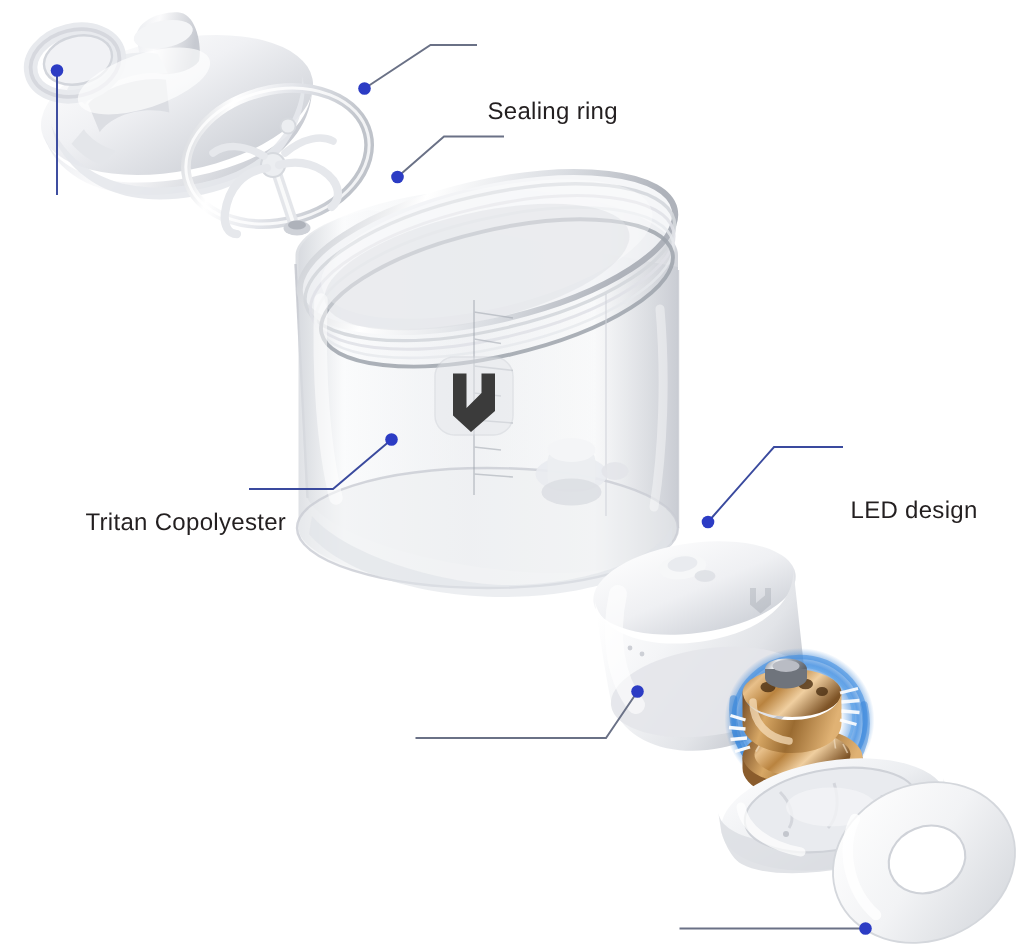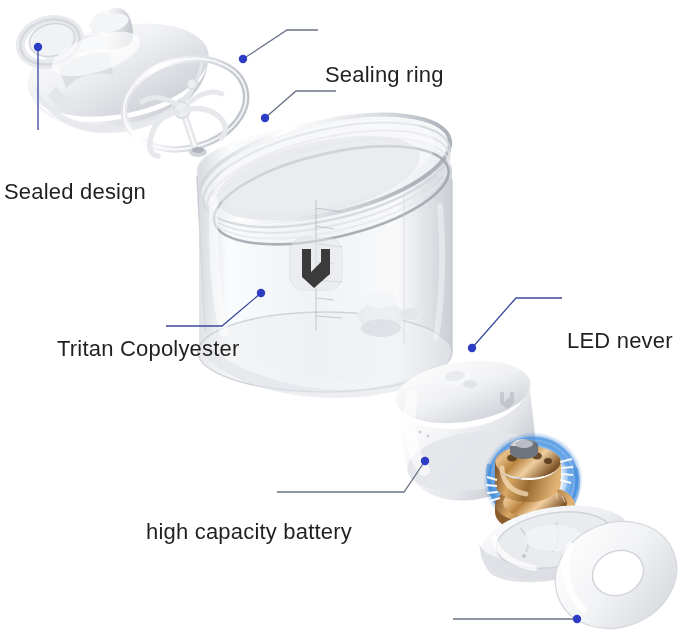--- a/index.html
+++ b/index.html
@@ -7,21 +7,21 @@
     width:679px;height:634px;
     background:#ffffff;
     font-family:"Liberation Sans", sans-serif;
     overflow:hidden;
     position:relative;
   }
   #stage{position:absolute;inset:0;width:679px;height:634px;}
   .lbl{
     position:absolute;
     color:#231f20;
-    font-size:22px;
+    font-size:16px;
     line-height:22px;
     letter-spacing:0.2px;
     white-space:pre;
     font-weight:400;
   }
   svg.layer{position:absolute;left:0;top:0;width:679px;height:634px;pointer-events:none;}
 </style>
 </head>
 <body>
 
@@ -360,32 +360,30 @@
   </svg>
 
   <div class="lbl" style="left:325px;top:20px;">
     <div>Sealing ring</div>
   </div>
 
   <div class="lbl" style="left:342px;top:80px;">
   </div>
 
   <div class="lbl" style="left:4px;top:137px;">
-    <div>Sealed design</div>
   </div>
 
   <div class="lbl" style="left:57px;top:294px;">
     <div>Tritan Copolyester</div>
   </div>
 
   <div class="lbl" style="left:567px;top:286px;">
-    <div>LED never</div>
+    <div>LED design</div>
   </div>
 
   <div class="lbl" style="left:146px;top:477px;">
-    <div>high capacity battery</div>
   </div>
 
   <div class="lbl" style="left:343px;top:607px;">
     
   </div>
 
 </div>
 
 </body></html>

